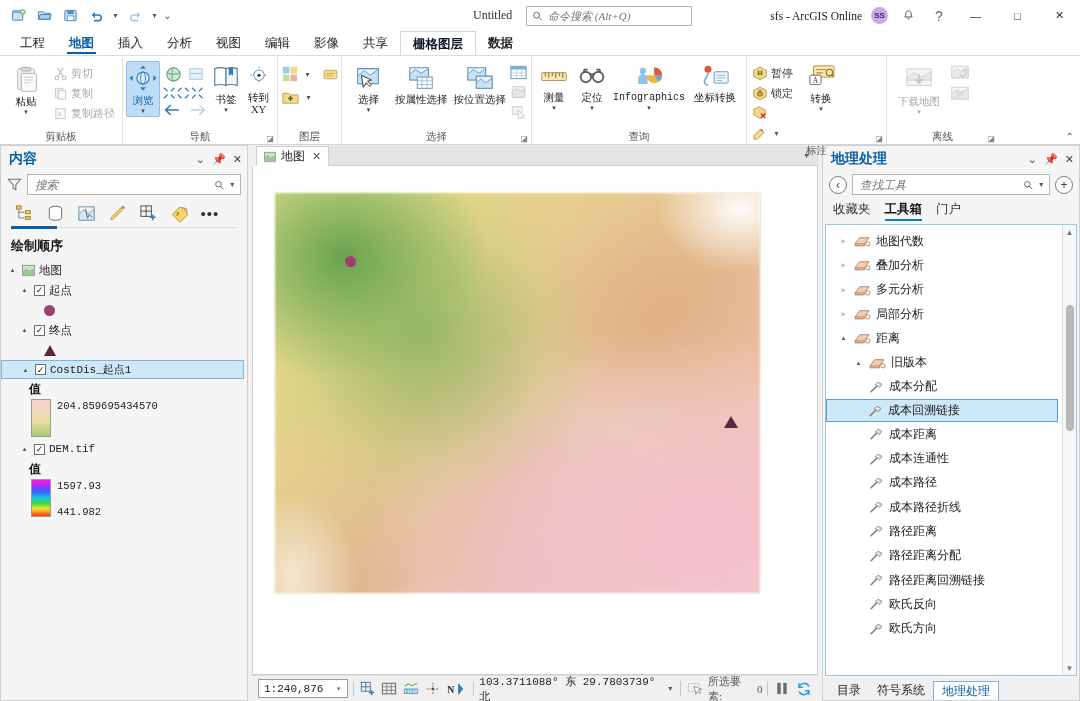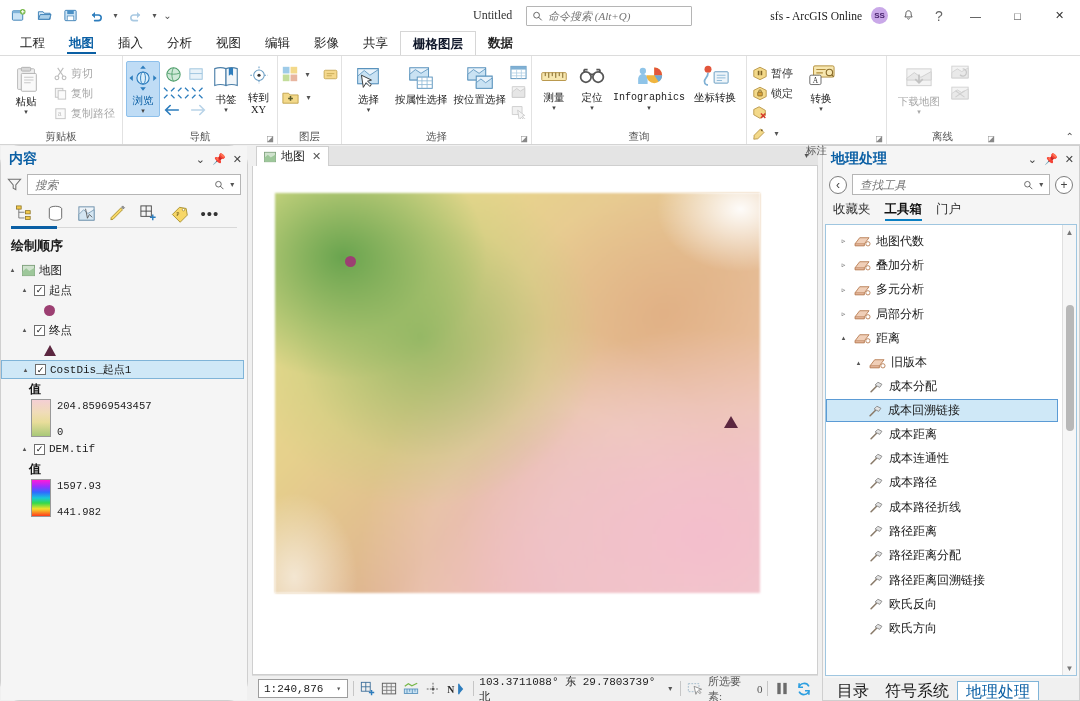--- a/index.html
+++ b/index.html
@@ -98,21 +98,21 @@
   .searchbox {
     flex:1; height:21px; border:1px solid #b5b5b5; background:#fff; display:flex; align-items:center;
     padding:0 3px 0 7px; gap:3px;justify-content:center;
   }
   .searchbox input {
     border:none; outline:none; background:transparent; width:100%; font-size:11.5px;
     font-style:italic; color:#6d6d6d; font-family:"Liberation Serif", serif;
   }
 
   
-  .contents { width:248px;border-radius:20px; }
+  .contents { width:248px; }
   .ctoolbar { display:flex; align-items:center; gap:5px; padding:2px 8px 0 10px; position:relative; }
   .ctool { width:26px; height:24px; display:flex; align-items:center; justify-content:center; cursor:pointer; border-radius:2px; }
   .ctool-underline { height:3px; background:#0a5fa4; width:46px; margin:1px 0 0 10px; }
   .ctool-rule { height:1px; background:#d8d8d8; margin:0 10px 0 56px; position:relative; top:-2px; }
   .toc { flex:1; overflow:hidden; padding:4px 0 0 0; background:#f5f5f5; }
   .toc-head { font-size:13px; font-weight:bold; color:#1a1a1a; padding:3px 0 5px 10px; font-family:"Liberation Serif", serif; }
   .toc-row { display:flex; align-items:center; height:20px; gap:4px; cursor:pointer; padding-right:4px; }
   .toc-row.selected { background:#cfe8f7; border:1px solid #7fb4d8; height:19px; }
   .tw { width:11px; font-size:7px; color:#555; text-align:center; cursor:pointer; user-select:none; }
   .cb {
@@ -190,21 +190,21 @@
   }
   .gp-tree-inner { flex:1; padding:4px 0 0 0; overflow:hidden; }
   .gp-row { display:flex; align-items:center; height:24.3px; gap:5px; padding-left:8px; cursor:pointer; }
   .gp-row.selected { background:#cfe8f7; border:1px solid #5b9bd5; height:23px; margin-right:4px; }
   .gp-lbl { font-size:12px; color:#1a1a1a; font-family:"Liberation Serif", serif; white-space:nowrap; }
   .gp-scroll { width:14px; background:#f6f6f6; border-left:1px solid #e0e0e0; display:flex; flex-direction:column; align-items:center; }
   .gp-arrow { height:14px; font-size:8px; color:#777; display:flex; align-items:center; }
   .gp-thumb { width:8px; background:#b8b8b8; border-radius:4px; }
   .gp-bottom-tabs { height:22px; display:flex; align-items:flex-end; gap:0; padding-left:6px; background:#f0f0f0; }
   .gp-btab {
-    padding:0 8px; height:19px; line-height:19px; font-size:16px; cursor:pointer;
+    padding:0 8px; height:19px; line-height:19px; font-size:12px; cursor:pointer;
     font-family:"Liberation Serif", serif; color:#1a1a1a;
   }
   .gp-btab.active { background:#fff; border:1px solid #7fb4d8; border-bottom:none; color:#0a5fa4; }
 
   .divider-v { width:4px; background:#f0f0f0; cursor:col-resize; }
   svg { display:block; }
 </style>
 </head>
 <body>
 
@@ -733,21 +733,21 @@
         <div class="toc-row selected" style="padding-left:18px; margin-right:3px;">
           <span class="tw">▴</span>
           <span class="cb">✓</span>
           <span class="toc-lbl mono">CostDis_起点1</span>
         </div>
         <div class="toc-row" style="padding-left:28px;">
           <span class="legend-title">值</span>
         </div>
         <div style="display:flex; align-items:stretch; padding-left:30px; gap:6px; height:40px;">
           <div class="ramp" style="height:38px; background:linear-gradient(to bottom,#f4cfd4 0%,#f0dcb8 35%,#e8dd9a 62%,#a8c878 100%);"></div>
-          <div style="display:flex; flex-direction:column; justify-content:space-between; padding:1px 0 1px 0;">
+          <div style="display:flex; justify-content:space-between; padding:1px 0 1px 0;">
             <span class="legend-val">204.85969543457</span>
             <span class="legend-val">0</span>
           </div>
         </div>
 
         <div class="toc-row" style="padding-left:18px;">
           <span class="tw">▴</span>
           <span class="cb">✓</span>
           <span class="toc-lbl mono">DEM.tif</span>
         </div>

